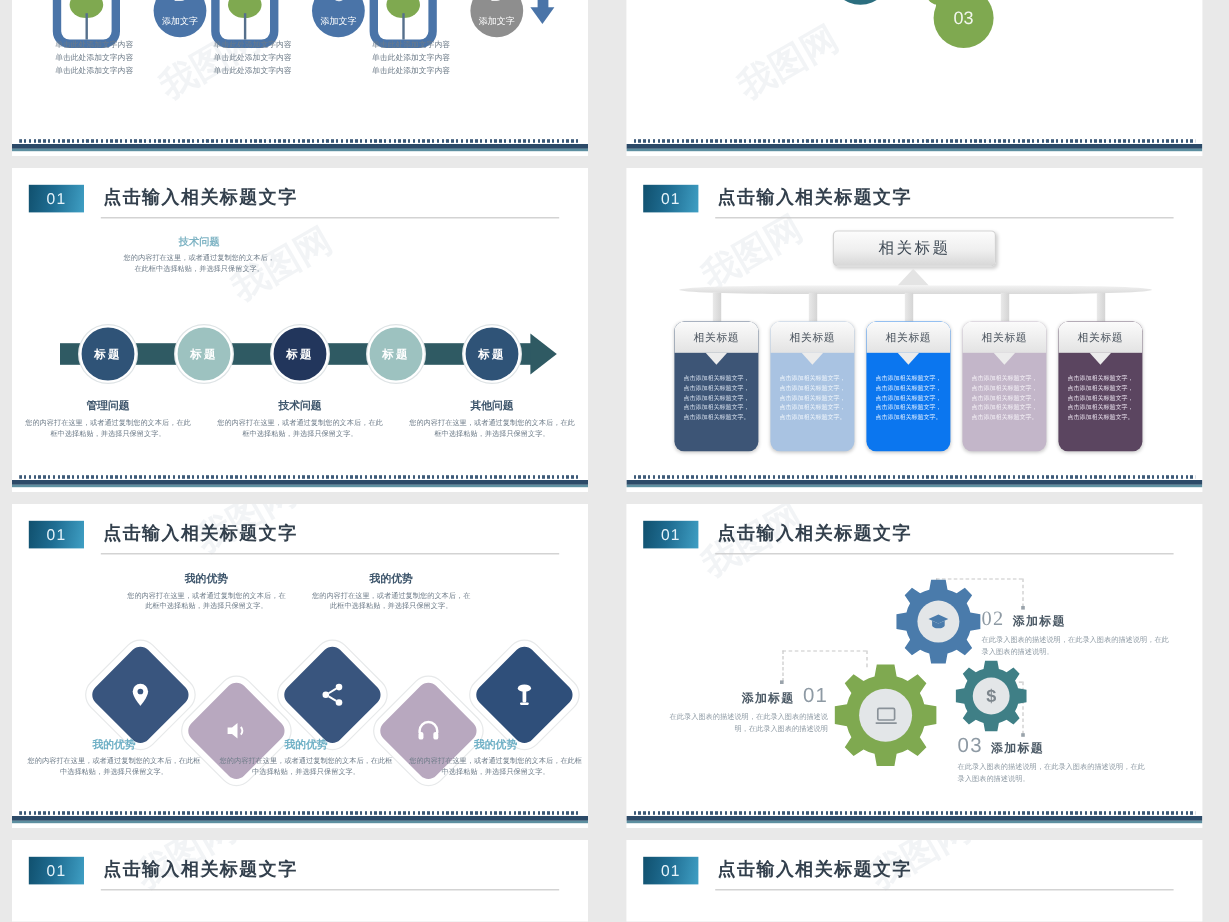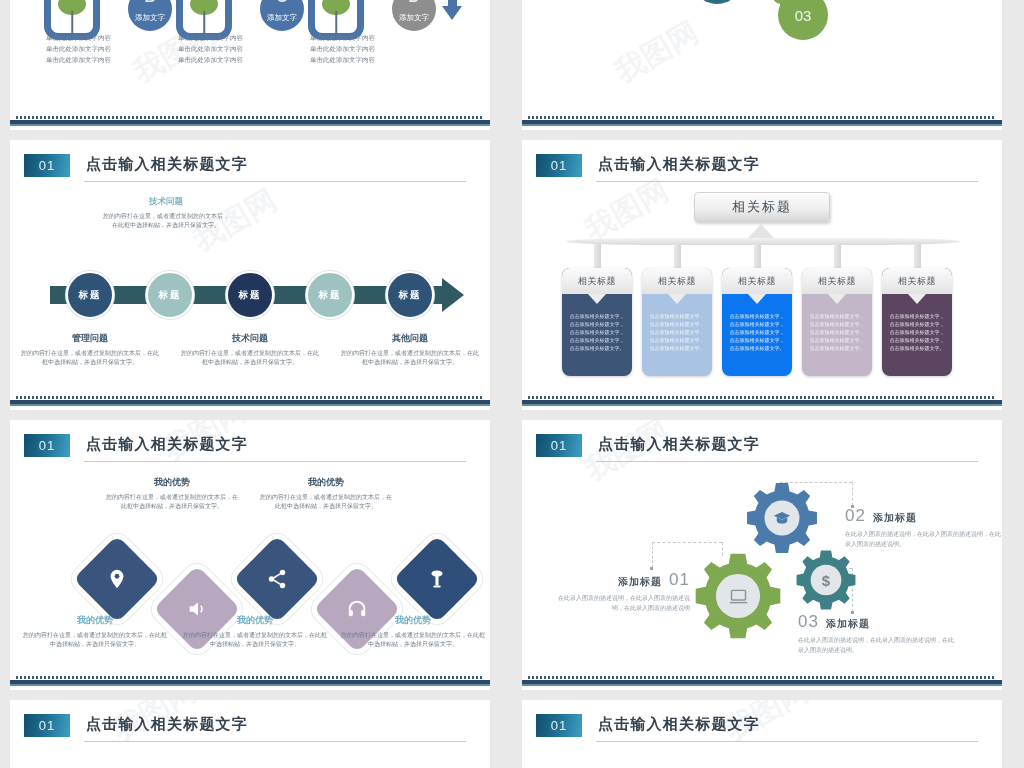--- a/index.html
+++ b/index.html
@@ -549,21 +549,21 @@
     </div>
 
     <div class="fCap" style="left:28px; top:150px; width:140px; text-align:right;">
       <div class="row" style="justify-content:flex-end;">
         <span class="t">添加标题</span>
         <span class="num">01</span>
       </div>
       <div class="d">在此录入图表的描述说明，在此录入图表的描述说明，在此录入图表的描述说明</div>
     </div>
 
-    <div class="fCap" style="left:323px; top:86px; width:156px;">
+    <div class="fCap" style="left:296px; top:86px; width:156px;font-family:Liberation Serif, serif;">
       <div class="row">
         <span class="num">02</span>
         <span class="t">添加标题</span>
       </div>
       <div class="d">在此录入图表的描述说明，在此录入图表的描述说明，在此录入图表的描述说明。</div>
     </div>
 
     <div class="fCap" style="left:276px; top:192px; width:156px;">
       <div class="row">
         <span class="num">03</span>

